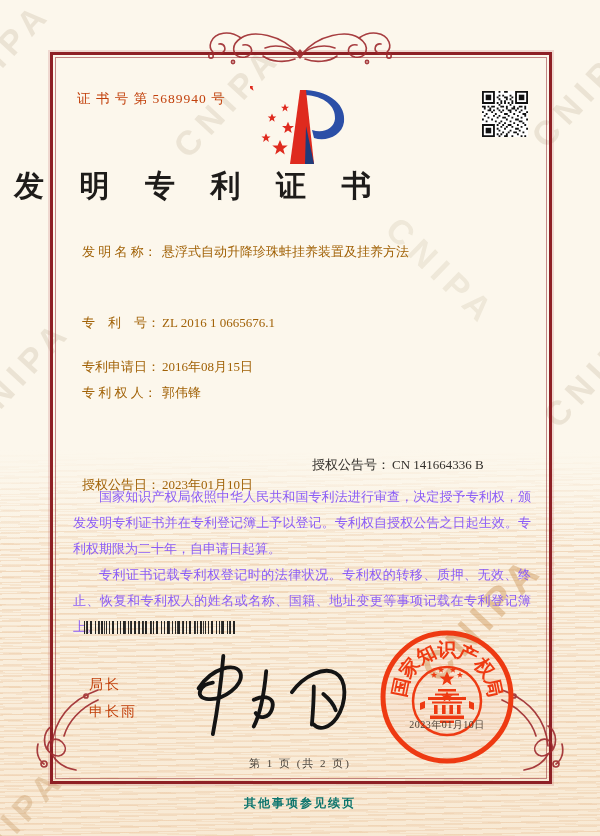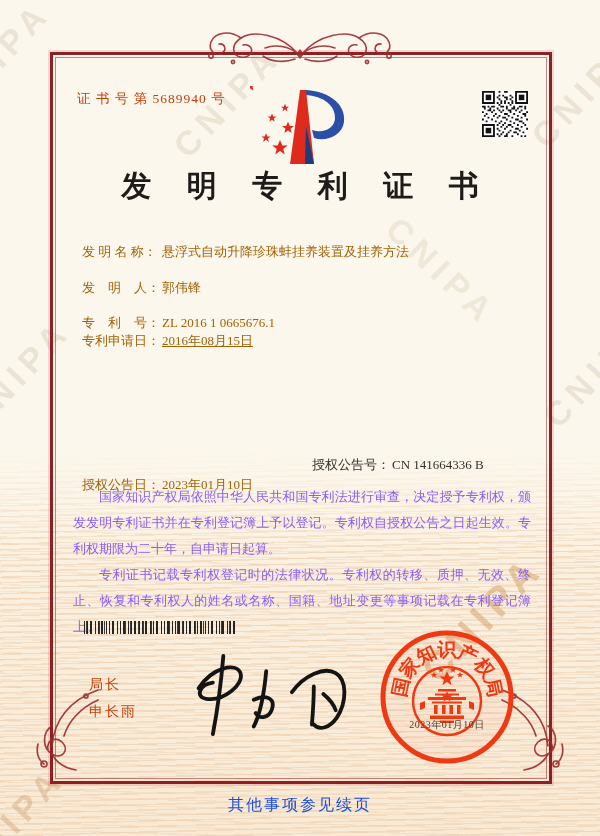--- a/index.html
+++ b/index.html
@@ -14,38 +14,38 @@
       linear-gradient(180deg, rgba(247,229,205,.18), rgba(245,222,192,.55));}
   
   .wm{position:absolute;font:700 34px "Liberation Sans","DejaVu Sans",sans-serif;
       letter-spacing:7px;color:rgba(176,158,128,.22);transform:rotate(-47deg);
       white-space:nowrap;pointer-events:none;}
   
   .frame{position:absolute;left:50px;top:52px;width:496px;height:726px;
          border:3px solid #8e2025;box-shadow:0 0 0 2px rgba(196,110,110,.22);}
   .frame::after{content:"";position:absolute;inset:2px;border:1px solid rgba(150,44,50,.55);}
   .certnum{position:absolute;left:77px;top:90px;font-size:13.5px;color:#c2410c;letter-spacing:1px;}
-  .title{position:absolute;left:0;top:166px;width:100%;text-align:center;font-size:30px;
+  .title{position:absolute;left:0;top:166px;width:100%;text-align:left;font-size:30px;
          font-weight:700;letter-spacing:14px;text-indent:14px;color:#1e1c1a;}
   .field{position:absolute;left:82px;font-size:13px;color:#a16207;white-space:nowrap;}
   .flabel{display:inline-block;min-width:78px;}
   .fvalue{margin-left:2px;}
   .field2{position:absolute;left:312px;font-size:13px;color:#33302c;white-space:nowrap;}
   .paras{position:absolute;left:73px;top:484px;width:458px;}
   .paras p{margin:0;font-size:13px;line-height:26px;text-align:justify;text-indent:2em;color:#8b5cf6;}
   .barcode{position:absolute;left:84px;top:621px;width:154px;height:13px;opacity:.92;
     background-image:
       repeating-linear-gradient(90deg,#151515 0 1px,transparent 1px 3px,#151515 3px 4px,transparent 4px 6px,#151515 6px 8px,transparent 8px 11px),
       repeating-linear-gradient(90deg,transparent 0 2px,#2b2b2b 2px 3px,transparent 3px 7px,#2b2b2b 7px 8px,transparent 8px 13px);}
   .director{position:absolute;left:89px;top:671px;font-family:"Liberation Sans","DejaVu Sans",sans-serif;
             font-size:14px;color:#c2410c;letter-spacing:2px;line-height:27px;}
   .pageinfo{position:absolute;left:0;top:756px;width:100%;text-align:center;
             font-size:11px;color:#49423a;letter-spacing:2px;}
   .footnote{position:absolute;left:0;top:795px;width:100%;text-align:center;
-            font-size:16px;color:#1d4ed8;letter-spacing:2px;}
+            font-size:12px;color:#0f766e;letter-spacing:2px;font-weight:bold;}
   svg{display:block;}
 </style>
 </head>
 <body>
 
 <div class="page">
 
   <div class="waves"></div>
 
   <span class="wm" style="left:-72px;top:38px;">CNIPA</span>
@@ -145,28 +145,28 @@
       <use href="#lstar" transform="translate(16,52) scale(0.8)" fill="#df2a1e"></use>
       <use href="#lstar" transform="translate(30,62) scale(1.35)" fill="#df2a1e"></use>
     </g>
   </svg>
 
   <div class="title">发 明 专 利 证 书</div>
 
   <div class="field" style="top:243px;">
     <span class="flabel">发 明 名 称：</span><span class="fvalue">悬浮式自动升降珍珠蚌挂养装置及挂养方法</span>
   </div>
-  <div class="field" style="top:279px;">
-    <span class="flabel">发　明　人：</span><span class="fvalue">郭伟锋</span>
-  </div>
   <div class="field" style="top:314px;">
     <span class="flabel">专　利　号：</span><span class="fvalue">ZL 2016 1 0665676.1</span>
   </div>
-  <div class="field" style="top:332px;text-decoration:underline;">
+  <div class="field" style="top:358px;">
     <span class="flabel">专利申请日：</span><span class="fvalue">2016年08月15日</span>
+  </div>
+  <div class="field" style="top:384px;">
+    <span class="flabel">专 利 权 人：</span><span class="fvalue">郭伟锋</span>
   </div>
   <div class="field" style="top:456px;margin-top:20px;">
     <span class="flabel">授权公告日：</span><span class="fvalue">2023年01月10日</span>
   </div>
   <div class="field2" style="top:456px;">
     <span class="flabel" style="min-width:0;">授权公告号：</span><span class="fvalue">CN 141664336 B</span>
   </div>
 
   <div class="paras">
     <p>国家知识产权局依照中华人民共和国专利法进行审查，决定授予专利权，颁发发明专利证书并在专利登记簿上予以登记。专利权自授权公告之日起生效。专利权期限为二十年，自申请日起算。</p>
@@ -214,16 +214,17 @@
         <use href="#sstar" transform="translate(13,-22) scale(0.55)"></use>
         <path d="M-9,-8 h18 v2.5 h-18 z M-12,-3.5 h24 v2 h-24 z M-19,0 h38 v3 h-38 z M-15,4.5 h30 v2 h-30 z"></path>
         <path d="M-13,8 h3.6 v9 h-3.6 z M-5,8 h3.6 v9 h-3.6 z M2.4,8 h3.6 v9 h-3.6 z M10,8 h3.6 v9 h-3.6 z"></path>
         <path d="M-17,18.5 h34 v3.5 h-34 z M-7,23.5 h14 v2.5 h-14 z"></path>
         <path d="M-27,6 l5,-2 v7 l-5,2 z M27,6 l-5,-2 v7 l5,2 z"></path>
       </g>
       <text x="0" y="31" text-anchor="middle" font-size="10" letter-spacing="0.5" fill="#4a3e33" font-family="'Liberation Serif','DejaVu Serif',serif">2023年01月10日</text>
     </g>
   </svg>
 
+  <div class="pageinfo">第 1 页 (共 2 页)</div>
 
   <div class="footnote">其他事项参见续页</div>
 
 </div>
 
 </body></html>

